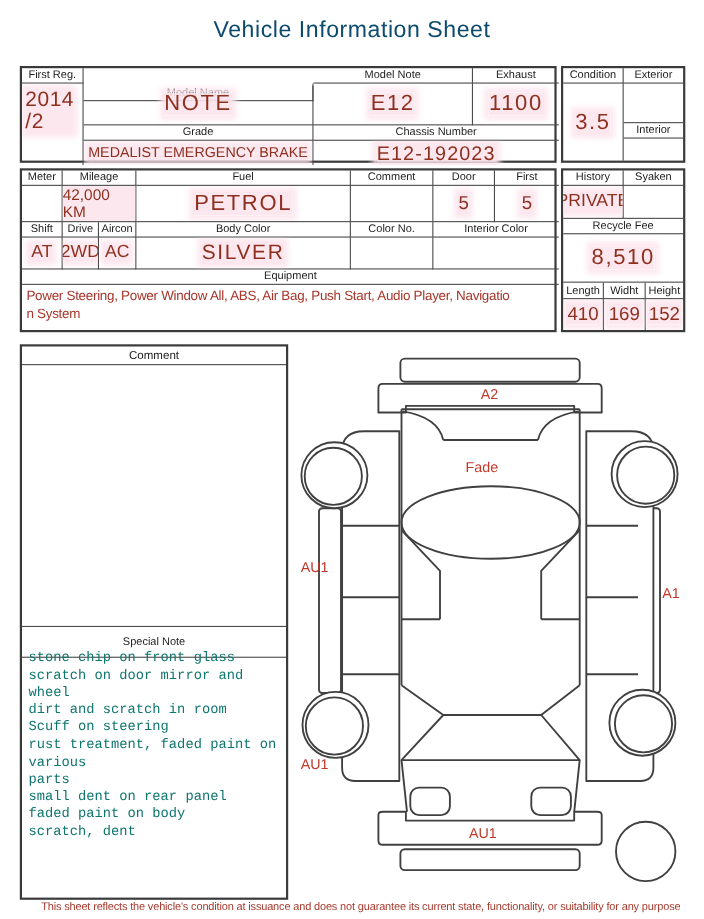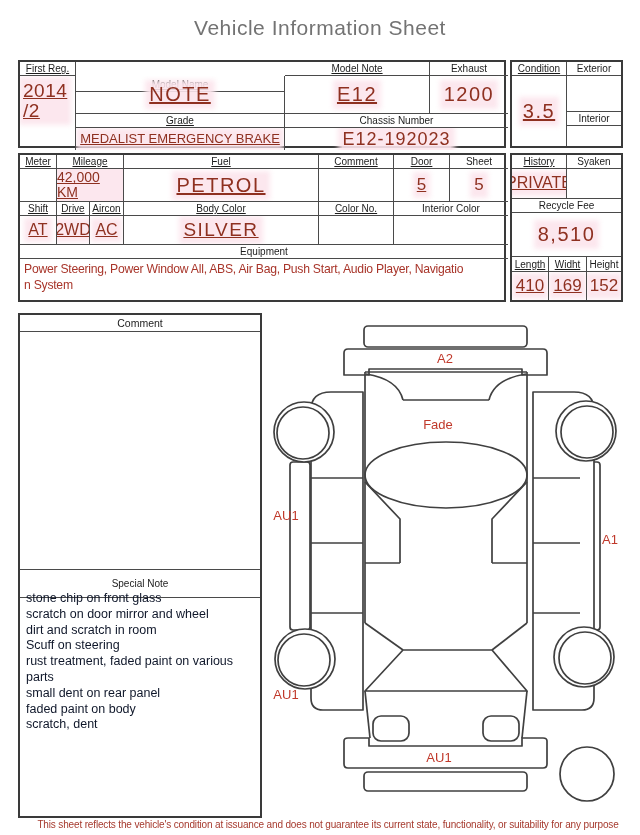--- a/index.html
+++ b/index.html
@@ -1,42 +1,42 @@
 <!DOCTYPE html>
 <html><head>
 <meta charset="utf-8">
 <style>
   * { margin:0; padding:0; box-sizing:border-box; }
   body { width:640px; height:835px; background:#ffffff; position:relative;
          font-family:"Liberation Sans","DejaVu Sans",sans-serif; overflow:hidden; }
   .abs { position:absolute; }
   .box { position:absolute; border:2px solid #3a3a3a; background:#fff; }
   .cell { position:absolute; display:flex; align-items:center; justify-content:center; overflow:hidden; }
-  .br { border-right:1px solid #4a4a4a;text-decoration:underline; }
+  .br { border-right:1px solid #4a4a4a; }
   .bb { border-bottom:1px solid #4a4a4a; }
   .bt { border-top:1px solid #4a4a4a; }
   .hdr { font-size:10px; color:#1c1c1c; }
   .red  { color:#8e3020; }
   .glow { background:rgba(252,228,236,.9); box-shadow:0 0 5px 4px rgba(252,228,236,.9); line-height:1.05; }
   .v20 { font-size:20px; letter-spacing:1.5px; }
   .v18 { font-size:18px; letter-spacing:1px; }
   .v17 { font-size:17px; }
   .v16 { font-size:16px; }
   .v14 { font-size:14px; }
   .v13 { font-size:13px; }
   .v12 { font-size:16px; }
   .pre { white-space:pre-line; }
   #title { top:16px; left:0; width:640px; text-align:center; font-size:21px;
-           letter-spacing:.5px; color:#737373; }
+           letter-spacing:.5px; color:#0c4a6e; }
   #firstreg-value { align-items:flex-start; justify-content:flex-start; padding:5px 0 0 3px;
                     font-size:19px; line-height:21px; letter-spacing:.5px; }
   #equip-value { align-items:flex-start; justify-content:flex-start; padding:2px 4px;
                  font-size:12.2px; letter-spacing:-.25px; line-height:16px; color:#a8352a; }
   #note-value { align-items:flex-start; justify-content:flex-start; padding:5px 6px;
-                font-size:12.5px; line-height:15.8px; color:#0f172a; }
+                font-size:12.5px; line-height:15.8px; color:#0f766e;font-family:Liberation Mono, monospace; }
   #disclaimer { top:819px; left:0; width:640px; text-align:center; font-size:10px;
                 letter-spacing:-.15px; color:#a63a2e;padding-left:16px; }
   .ghost { position:absolute; color:rgba(246,160,190,.55); text-shadow:1px 1px 0 rgba(150,225,235,.45);
            filter:blur(.4px); pointer-events:none; }
   svg text { font-family:"Liberation Sans","DejaVu Sans",sans-serif; font-size:13px; fill:#c0392b; }
 </style>
 </head>
 <body>
 
 <div id="title" class="abs">Vehicle Information Sheet</div>
@@ -55,21 +55,21 @@
 
   <div id="firstreg-value" class="cell red br pre" style="left:0;top:14px;width:56px;height:74px"><span class="glow pre">2014
 /2</span></div>
   <div class="cell red br bb v20" style="left:56px;top:14px;width:209px;height:38px">
       <span class="glow">NOTE</span>
     </div>
   <div class="cell red br bb v20" style="left:265px;top:14px;width:145px;height:38px">
       <span class="glow">E12</span>
     </div>
   <div class="cell red bb v20" style="left:410px;top:14px;width:78px;height:38px">
-      <span class="glow">1200</span>
+      <span class="glow">1100</span>
     </div>
 
   <div class="cell hdr br bb" style="left:56px;top:52px;width:209px;height:14px">Grade</div>
   <div class="cell red br v13" style="left:56px;top:66px;width:209px;height:22px">
       <span class="glow">MEDALIST EMERGENCY BRAKE</span>
     </div>
   <div class="cell hdr bb" style="left:265px;top:52px;width:223px;height:14px">Chassis Number</div>
   <div class="cell red v18" style="left:265px;top:66px;width:223px;height:22px">
       <span class="glow">E12-192023</span>
     </div>
@@ -85,21 +85,21 @@
   <div class="cell hdr bb" style="left:55px;top:50px;width:54px;height:14px">Interior</div>
   <div class="cell red v14" style="left:55px;top:64px;width:54px;height:20px"></div>
 </div>
 
 <div class="box" style="left:18px;top:153px;width:488px;height:149px">
   <div class="cell hdr br bb" style="left:0;top:0;width:37px;height:14px">Meter</div>
   <div class="cell hdr br bb" style="left:37px;top:0;width:67px;height:14px">Mileage</div>
   <div class="cell hdr br bb" style="left:104px;top:0;width:195px;height:14px">Fuel</div>
   <div class="cell hdr br bb" style="left:299px;top:0;width:75px;height:14px">Comment</div>
   <div class="cell hdr br bb" style="left:374px;top:0;width:56px;height:14px">Door</div>
-  <div class="cell hdr bb" style="left:430px;top:0;width:58px;height:14px">Sheet</div>
+  <div class="cell hdr bb" style="left:430px;top:0;width:58px;height:14px">First</div>
 
   <div class="cell red br bb" style="left:0;top:14px;width:37px;height:33px"></div>
   <div class="cell red br bb v14" style="left:37px;top:14px;width:67px;height:33px">
       <span class="glow">42,000 KM</span>
     </div>
   <div class="cell red br bb v20" style="left:104px;top:14px;width:195px;height:33px">
       <span class="glow">PETROL</span>
     </div>
   <div class="cell red br bb" style="left:299px;top:14px;width:75px;height:33px"></div>
   <div class="cell red br bb v17" style="left:374px;top:14px;width:56px;height:33px">

